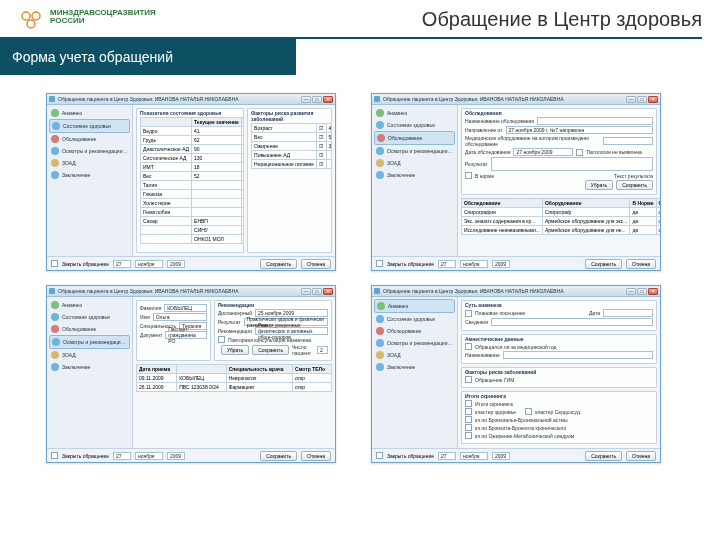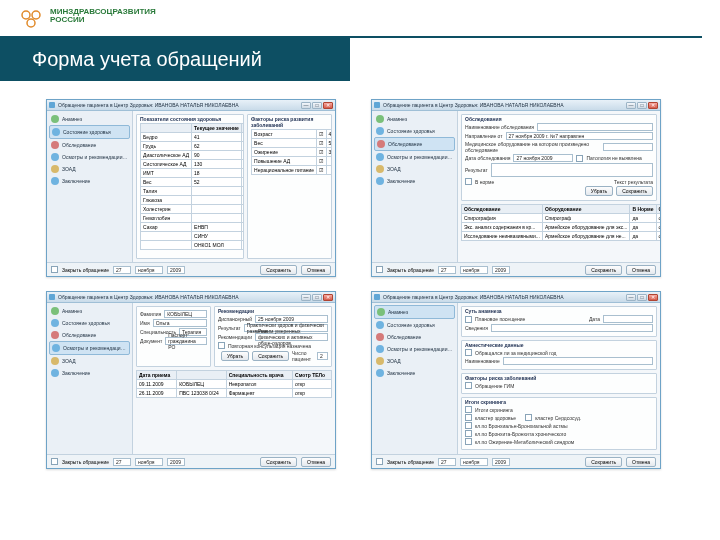--- a/index.html
+++ b/index.html
@@ -12,22 +12,22 @@
   }
   .header {
     display: flex; align-items: center; justify-content: space-between;
     padding: 8px 18px 4px 18px;
   }
   .logo-block { display: flex; align-items: flex-start; gap: 6px; }
   .logo-text { font-size: 8px; font-weight: bold; color: #2a7a3a; line-height:1; }
   .slide-title { font-size: 20px; color: #333; font-weight: 400; }
   .hr { height: 2px; background: #0d4f63; margin: 2px 18px 0 0; }
   .subtitle-bar {
-    background: #0d4f63; color: #fff; padding: 10px 32px;
-    font-size: 20px; width: 350px; margin-top: 0;
+    background: #0d4f63; color: #fff; padding: 10px 12px;
+    font-size: 14px; width: 296px; margin-top: 0;
   }
   .grid {
     display: grid; grid-template-columns: 1fr 1fr;
     gap: 14px 22px; padding: 18px 46px 10px 46px;
   }
   .win {
     width: 290px; height: 178px;
     border: 1px solid #6ea3c7; background: #eef3f7;
     font-size: 5px; position: relative;
     display: flex; flex-direction: column;
@@ -77,20 +77,21 @@
 <div class="header">
   <div class="logo-block">
     <svg width="26" height="22">
       <circle cx="8" cy="7" r="4" fill="none" stroke="#e08a2a" stroke-width="1.5"></circle>
       <circle cx="18" cy="7" r="4" fill="none" stroke="#e08a2a" stroke-width="1.5"></circle>
       <circle cx="13" cy="15" r="4" fill="none" stroke="#e08a2a" stroke-width="1.5"></circle>
     </svg>
     <div class="logo-text" style="white-space:pre-line;">МИНЗДРАВСОЦРАЗВИТИЯ
 РОССИИ</div>
   </div>
+  <div class="slide-title">Обращение в Центр здоровья</div>
 </div>
 <div class="hr"></div>
 <div class="subtitle-bar">Форма учета обращений</div>
 
 <div class="grid">
 
   <div class="win">
     <div class="titlebar">
       <div class="icon"></div>
       <div class="ttl">Обращение пациента в Центр Здоровья: ИВАНОВА НАТАЛЬЯ НИКОЛАЕВНА</div>

